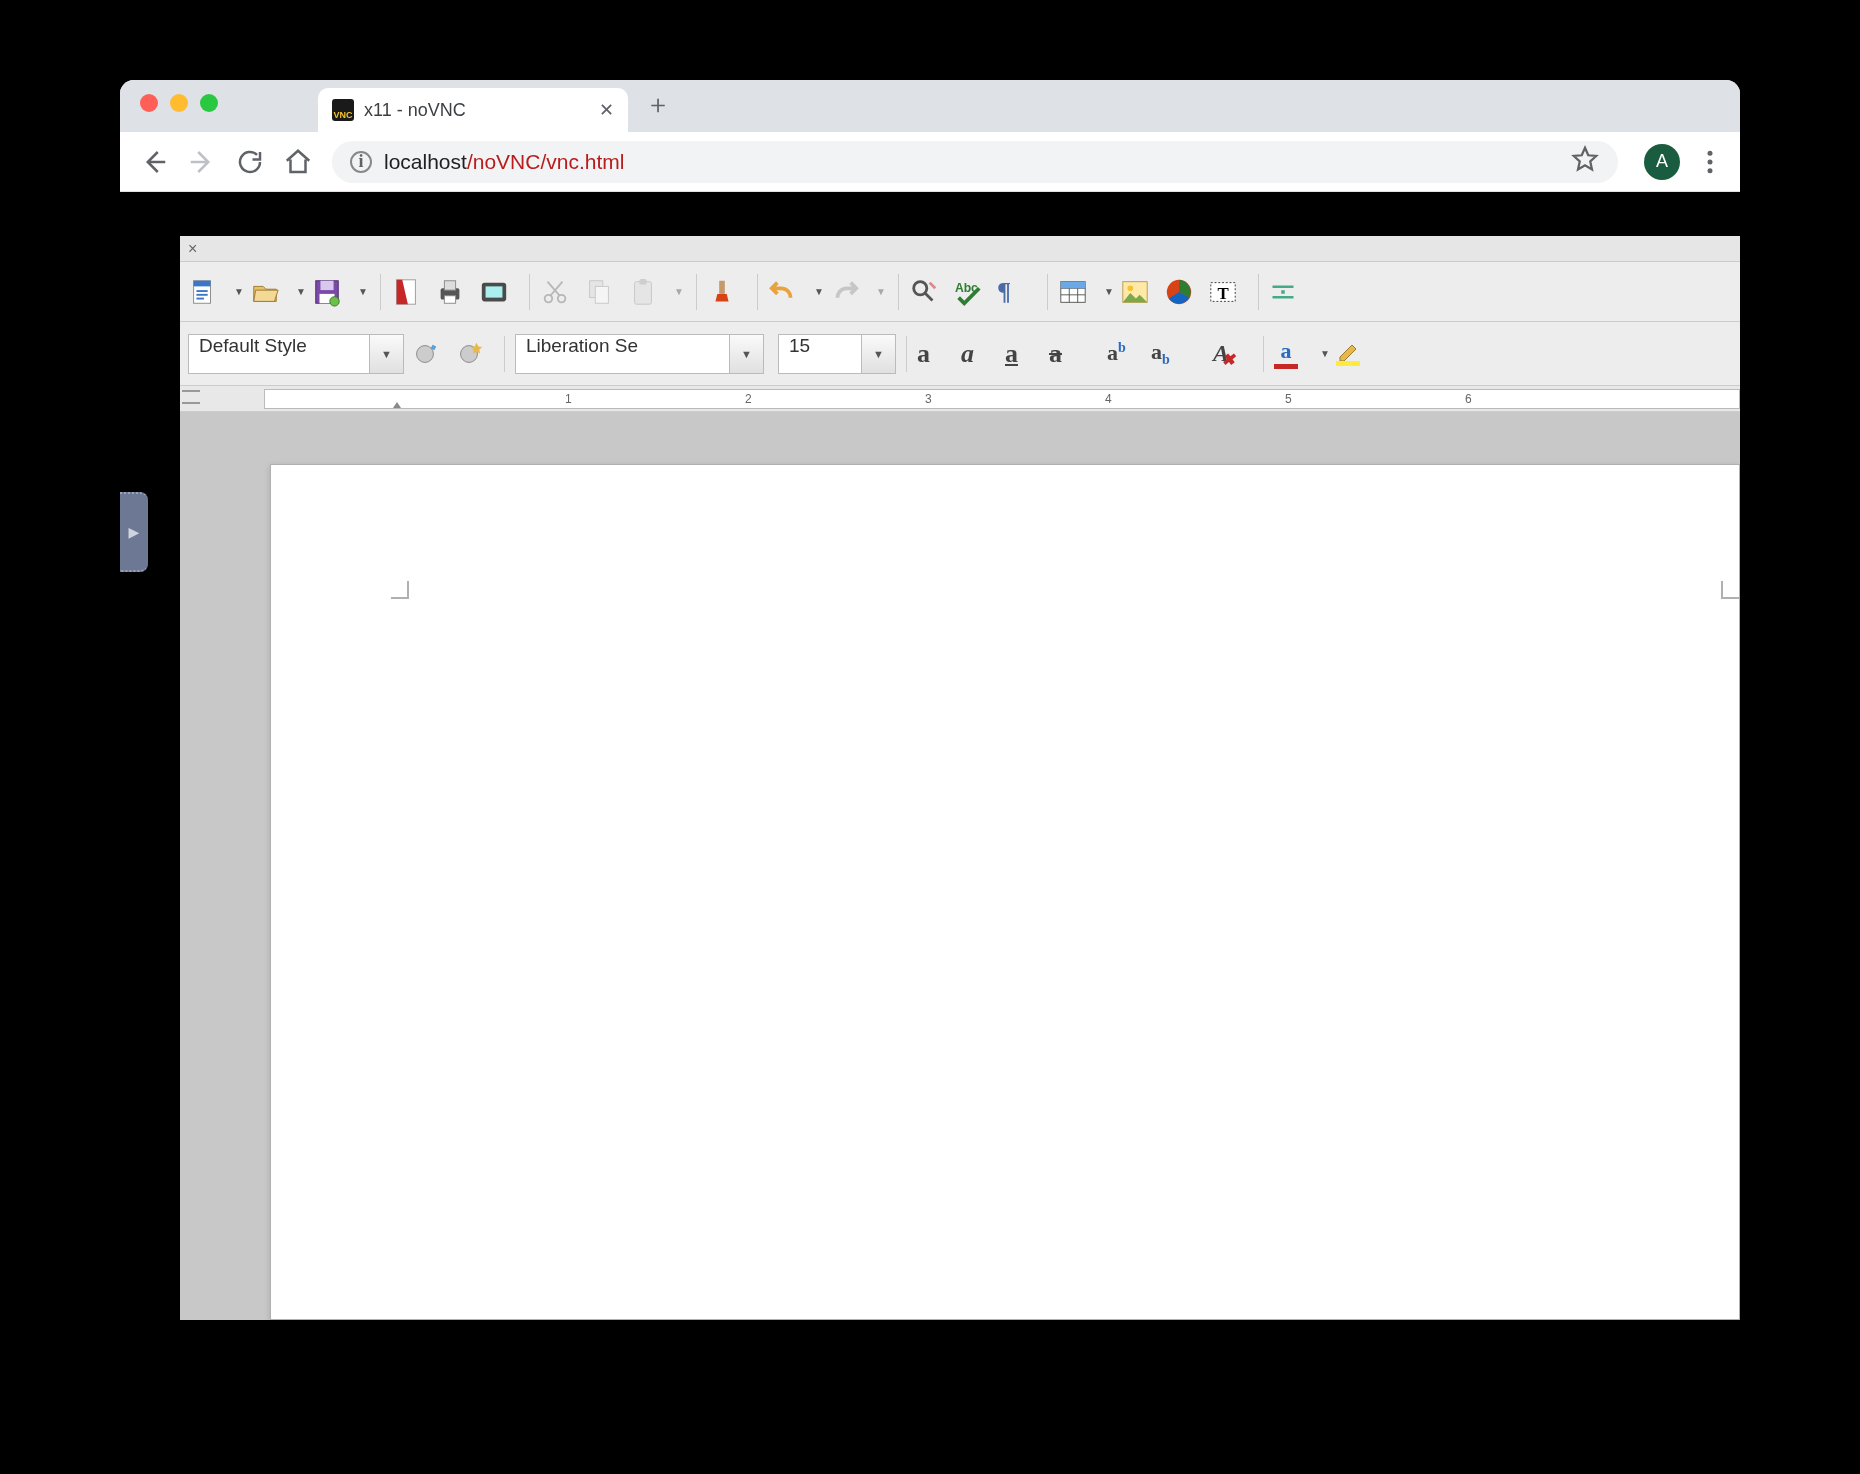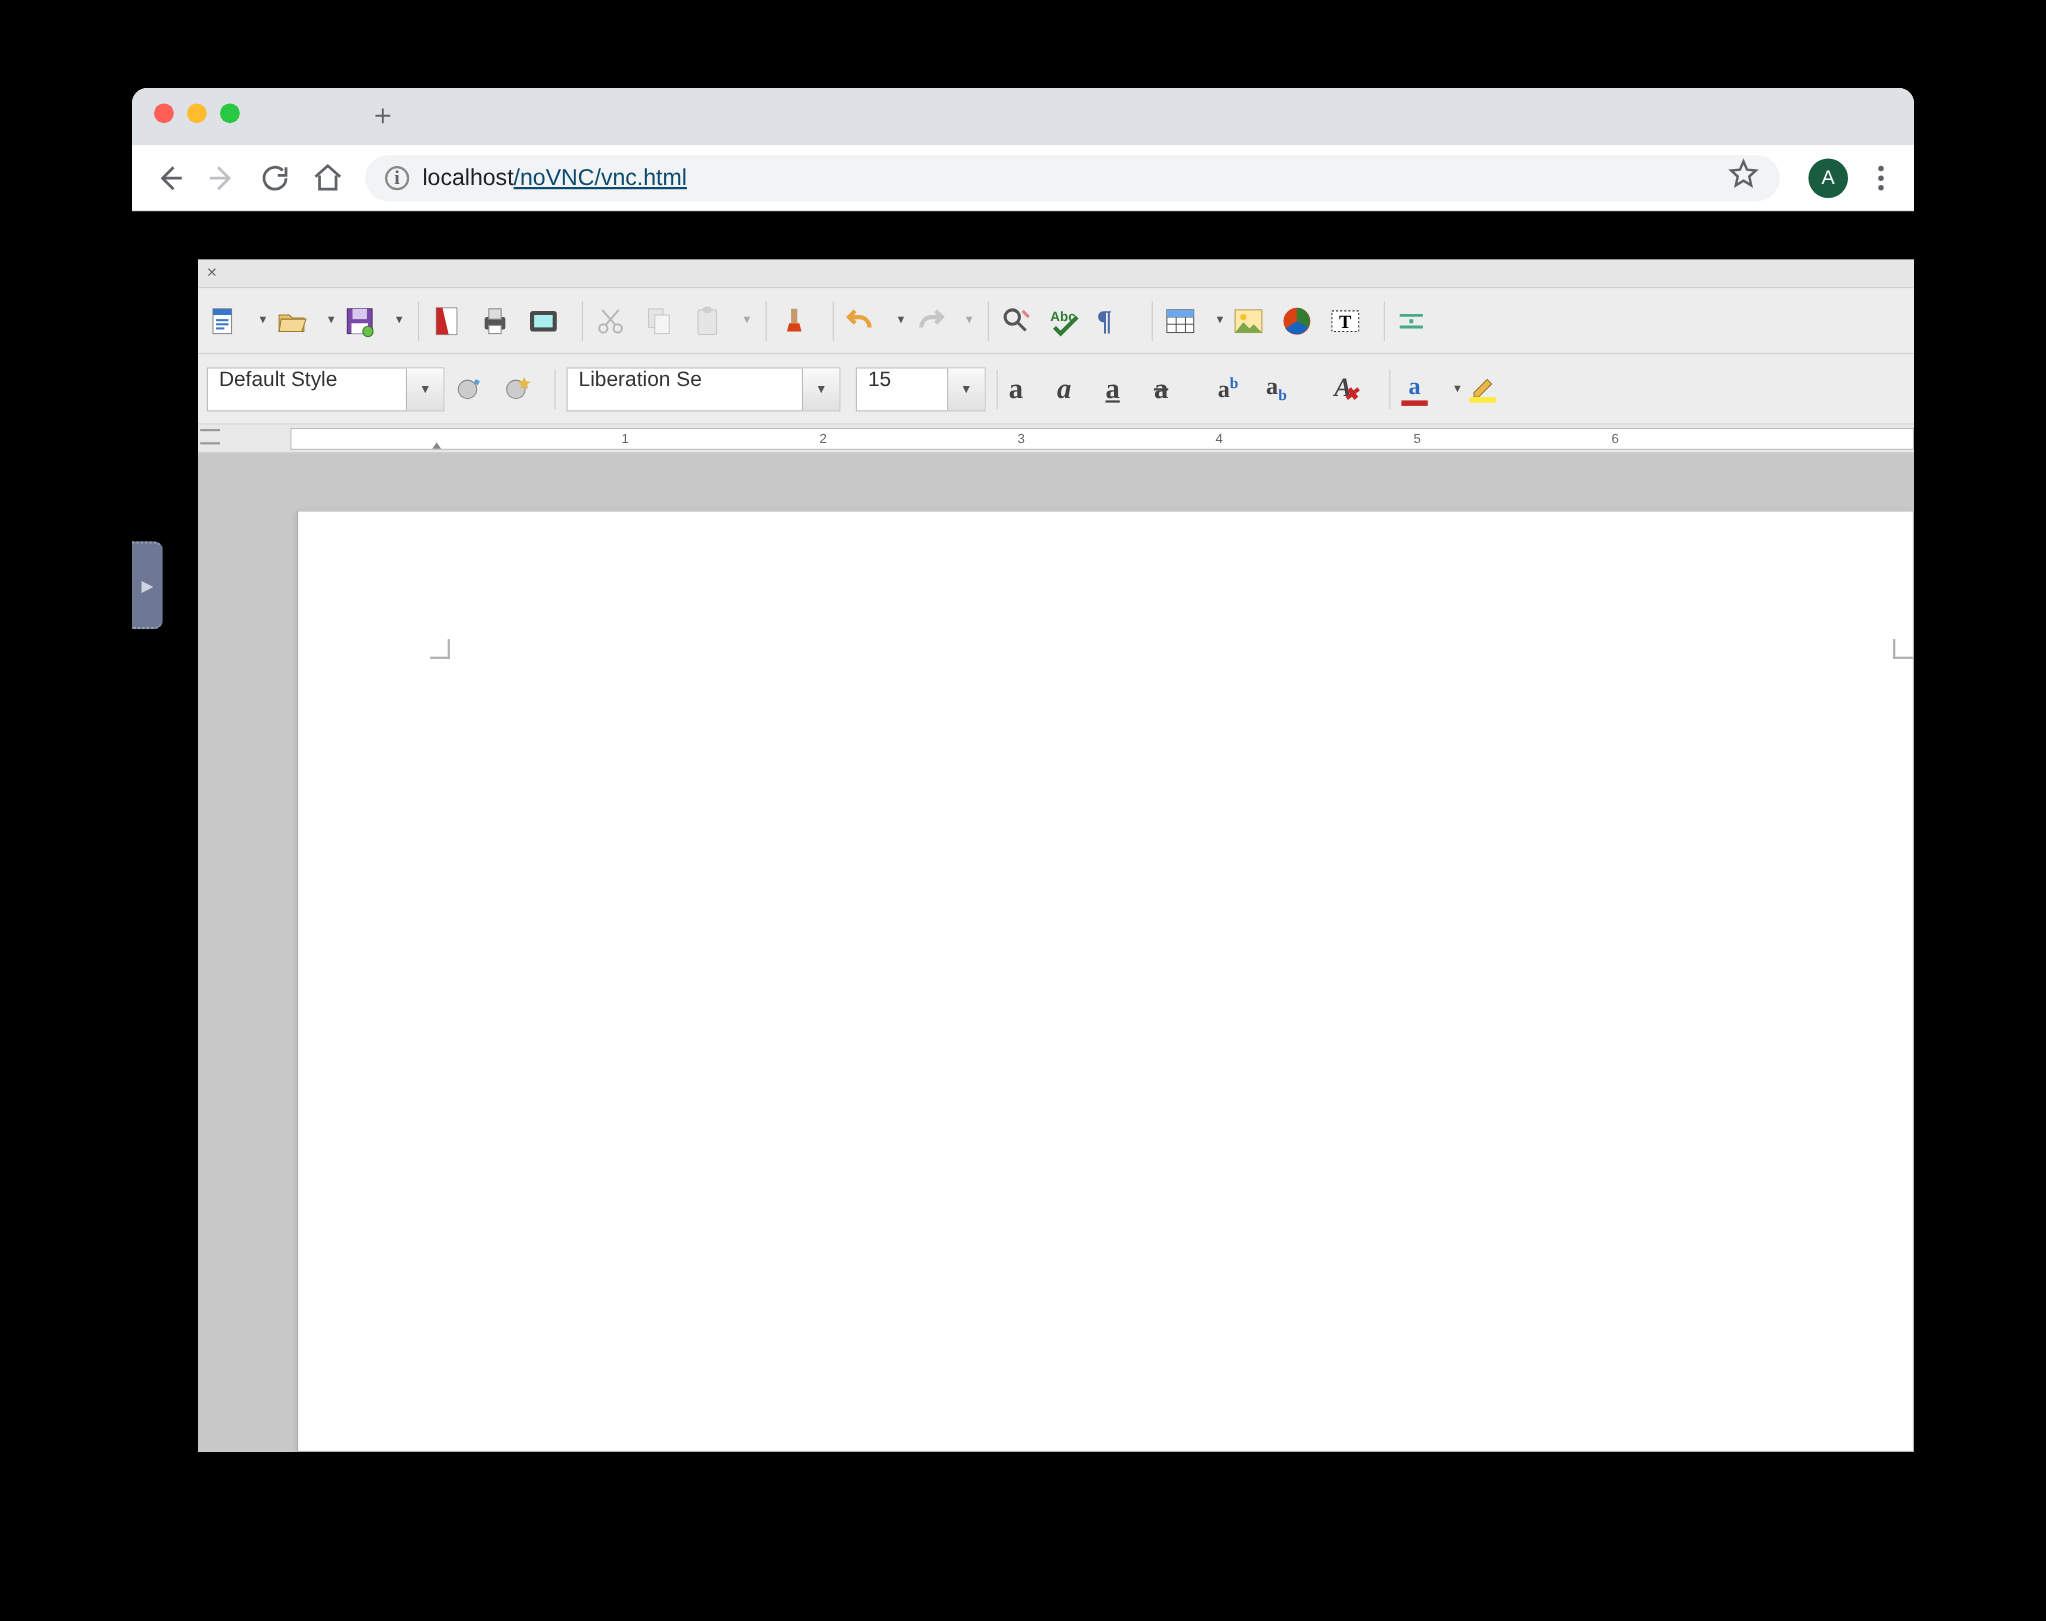--- a/index.html
+++ b/index.html
@@ -98,21 +98,21 @@
     background:#f1f3f4;
     border-radius:21px;
     display:flex;
     align-items:center;
     padding:0 18px;
     margin:0 8px;
     gap:12px;
   }
   .omnibox .info { color:#5f6368; font-size:18px; border:2px solid #888; border-radius:50%; width:22px; height:22px; display:flex; align-items:center; justify-content:center; font-family:serif; font-weight:bold;}
   .url { font-size:21px; color:#202124; }
-  .url .path { color:#0c4a6e;text-decoration:underline; }
+  .url .path { color:#b91c1c; }
   .star-btn { margin-left:auto; color:#5f6368; font-size:24px; }
   .avatar {
     width:36px; height:36px;
     border-radius:50%;
     background:#1a5c3f;
     color:#fff;
     display:flex; align-items:center; justify-content:center;
     font-size:18px;
     margin:0 8px 0 14px;
   }
@@ -279,20 +279,25 @@
 </head>
 <body>
 
 <div class="browser-window">
 
   <div class="tab-strip">
     <div class="traffic-lights">
       <div class="tl red"></div>
       <div class="tl yellow"></div>
       <div class="tl green"></div>
+    </div>
+    <div class="tab">
+      <div class="favicon">VNC</div>
+      <span>x11 - noVNC</span>
+      <span class="close">✕</span>
     </div>
     <div class="newtab">＋</div>
   </div>
 
   <div class="addr-row">
     <div class="nav-icon">
       <svg class="ic" viewBox="0 0 24 24">
           <path fill="none" stroke="#5f6368" stroke-width="2" d="M15 4l-8 8 8 8M7 12h14"></path>
         </svg>
     </div>

